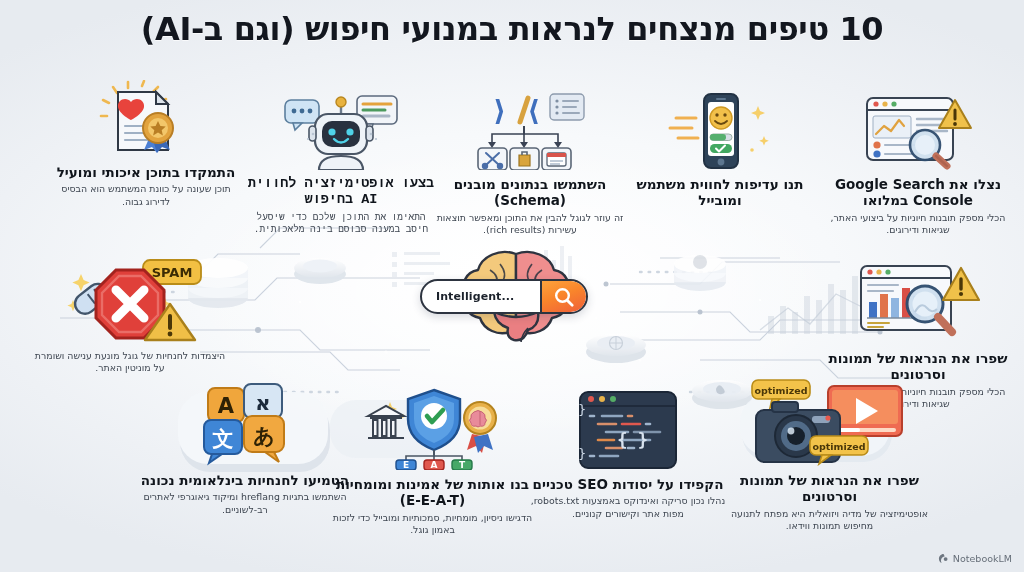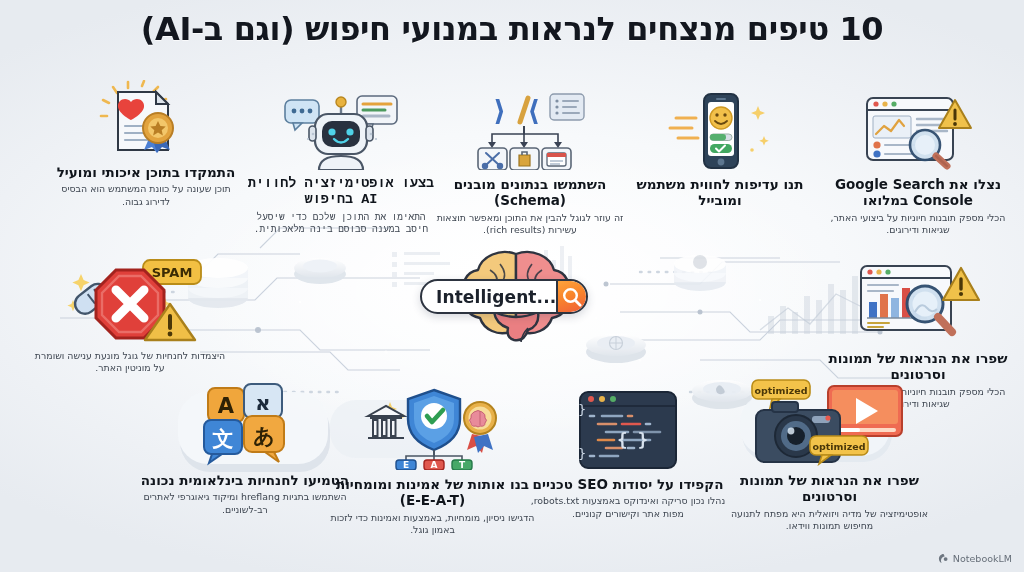--- a/index.html
+++ b/index.html
@@ -93,21 +93,21 @@
     border: 2.4px solid #2d3440;
     border-radius: 18px;
     display: flex; align-items: center;
     direction: ltr;
     box-shadow: 0 3px 9px rgba(40,50,70,.18);
     overflow: hidden;
   }
   .search-text {
     flex: 1;
     padding-left: 14px;
-    font-size: 17px;
+    font-size: 11px;
     font-weight: bold;
     color: #1c222c;
     letter-spacing: .1px;
     white-space: nowrap;
   }
   .search-btn {
     width: 46px; height: 100%;
     background: linear-gradient(160deg, #fda33c 0%, #f9852b 45%, #ef5f3a 100%);
     display: flex; align-items: center; justify-content: center;
     border-left: 2.2px solid #2d3440;
@@ -659,21 +659,21 @@
 
         <rect x="38" y="72" width="20" height="10" rx="3" fill="#3f86d6" stroke="#1f4f8c" stroke-width="1.4"></rect>
         <text x="48" y="80.4" text-anchor="middle" font-family="'DejaVu Sans',sans-serif" font-size="9" font-weight="bold" fill="#ffffff">E</text>
         <rect x="66" y="72" width="20" height="10" rx="3" fill="#e0584e" stroke="#a3231e" stroke-width="1.4"></rect>
         <text x="76" y="80.4" text-anchor="middle" font-family="'DejaVu Sans',sans-serif" font-size="9" font-weight="bold" fill="#ffffff">A</text>
         <rect x="94" y="72" width="20" height="10" rx="3" fill="#47a868" stroke="#26794a" stroke-width="1.4"></rect>
         <text x="104" y="80.4" text-anchor="middle" font-family="'DejaVu Sans',sans-serif" font-size="9" font-weight="bold" fill="#ffffff">T</text>
       </svg>
     </div>
     <h3>בנו אותות של אמינות ומומחיות (E-E-A-T)</h3>
-    <p>הדגישו ניסיון, מומחיות, באמצעות ואמינות כדי לזכות באמון גוגל.</p>
+    <p>הדגישו ניסיון, מומחיות, סמכותיות ומובייל כדי לזכות באמון גוגל.</p>
   </div>
 
   <div class="card" id="card-techseo">
     <div class="icon-box" style="height:82px">
       <svg width="104" height="82" viewBox="0 0 104 82">
         <rect x="4" y="4" width="96" height="76" rx="8" fill="#2c3a4e" stroke="#1b2636" stroke-width="2"></rect>
         <path d="M4 18 h96" stroke="#1b2636" stroke-width="1.6"></path>
         <g>
             <circle cx="15" cy="11" r="3" fill="#e0584e"></circle>
             <circle cx="26" cy="11" r="3" fill="#e8b34a"></circle>

